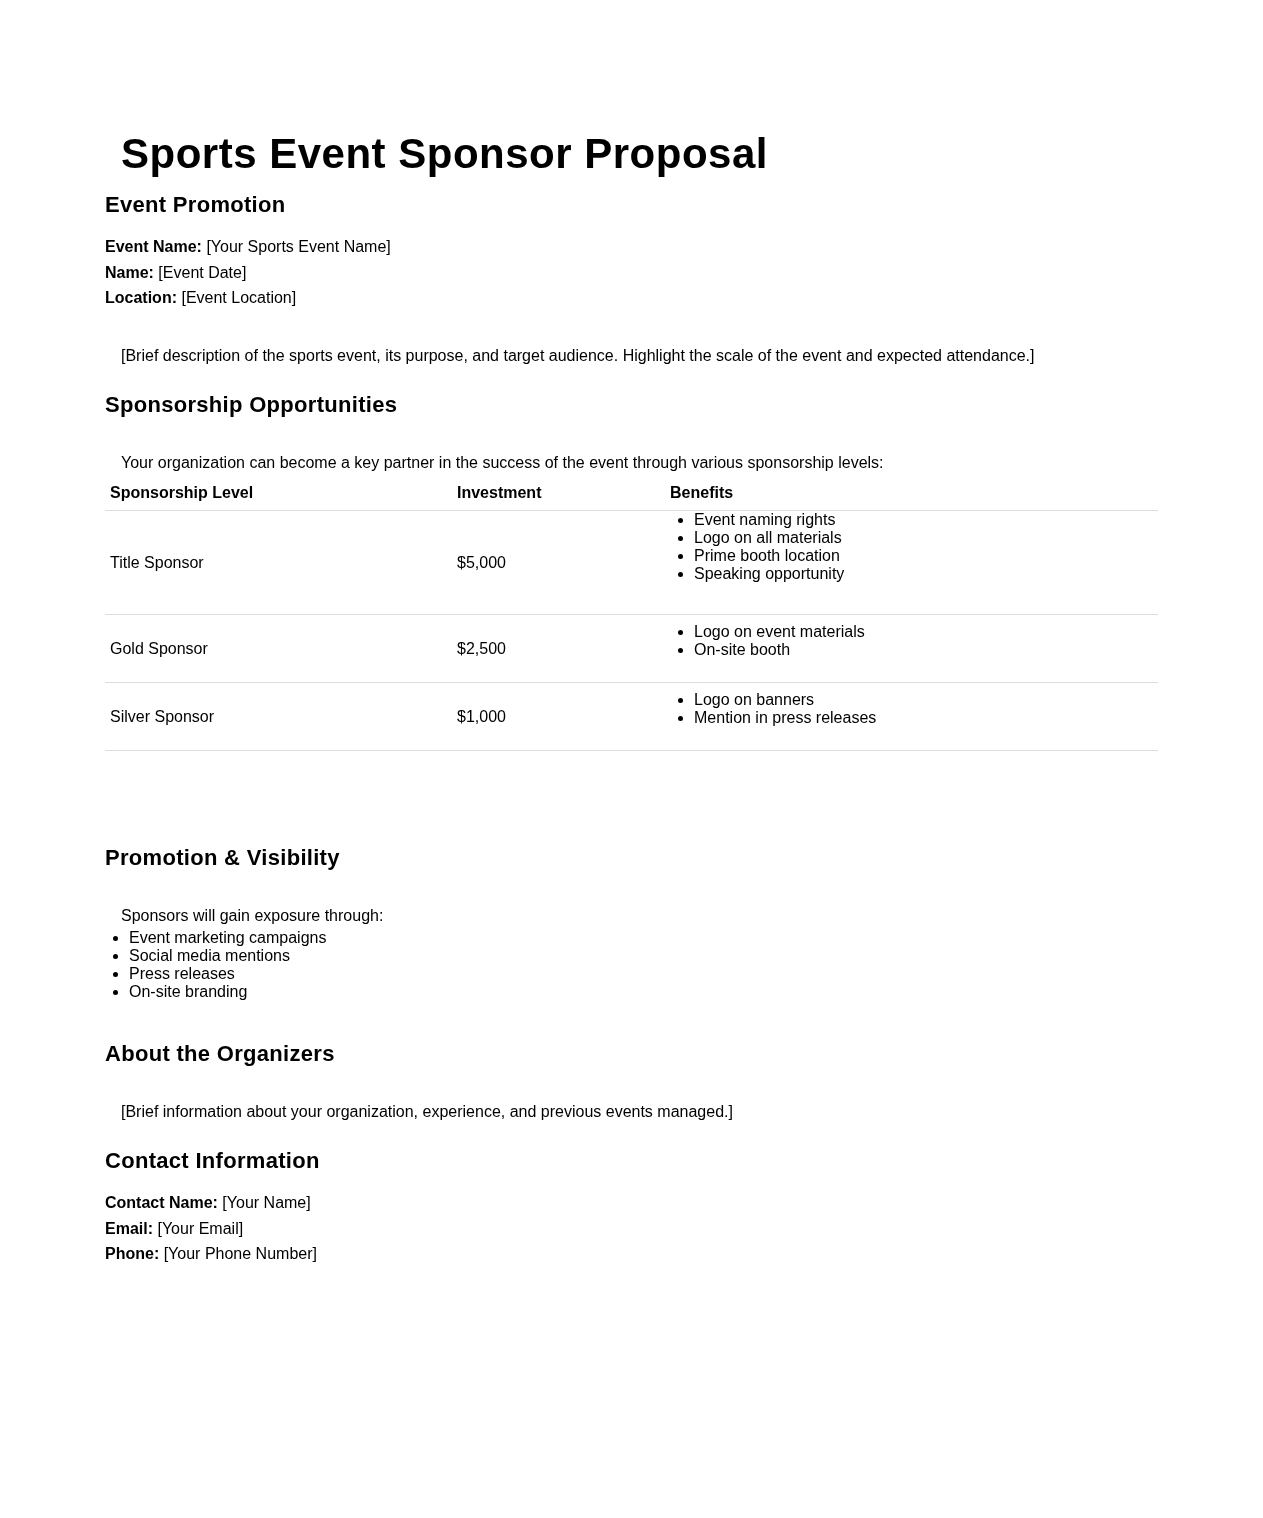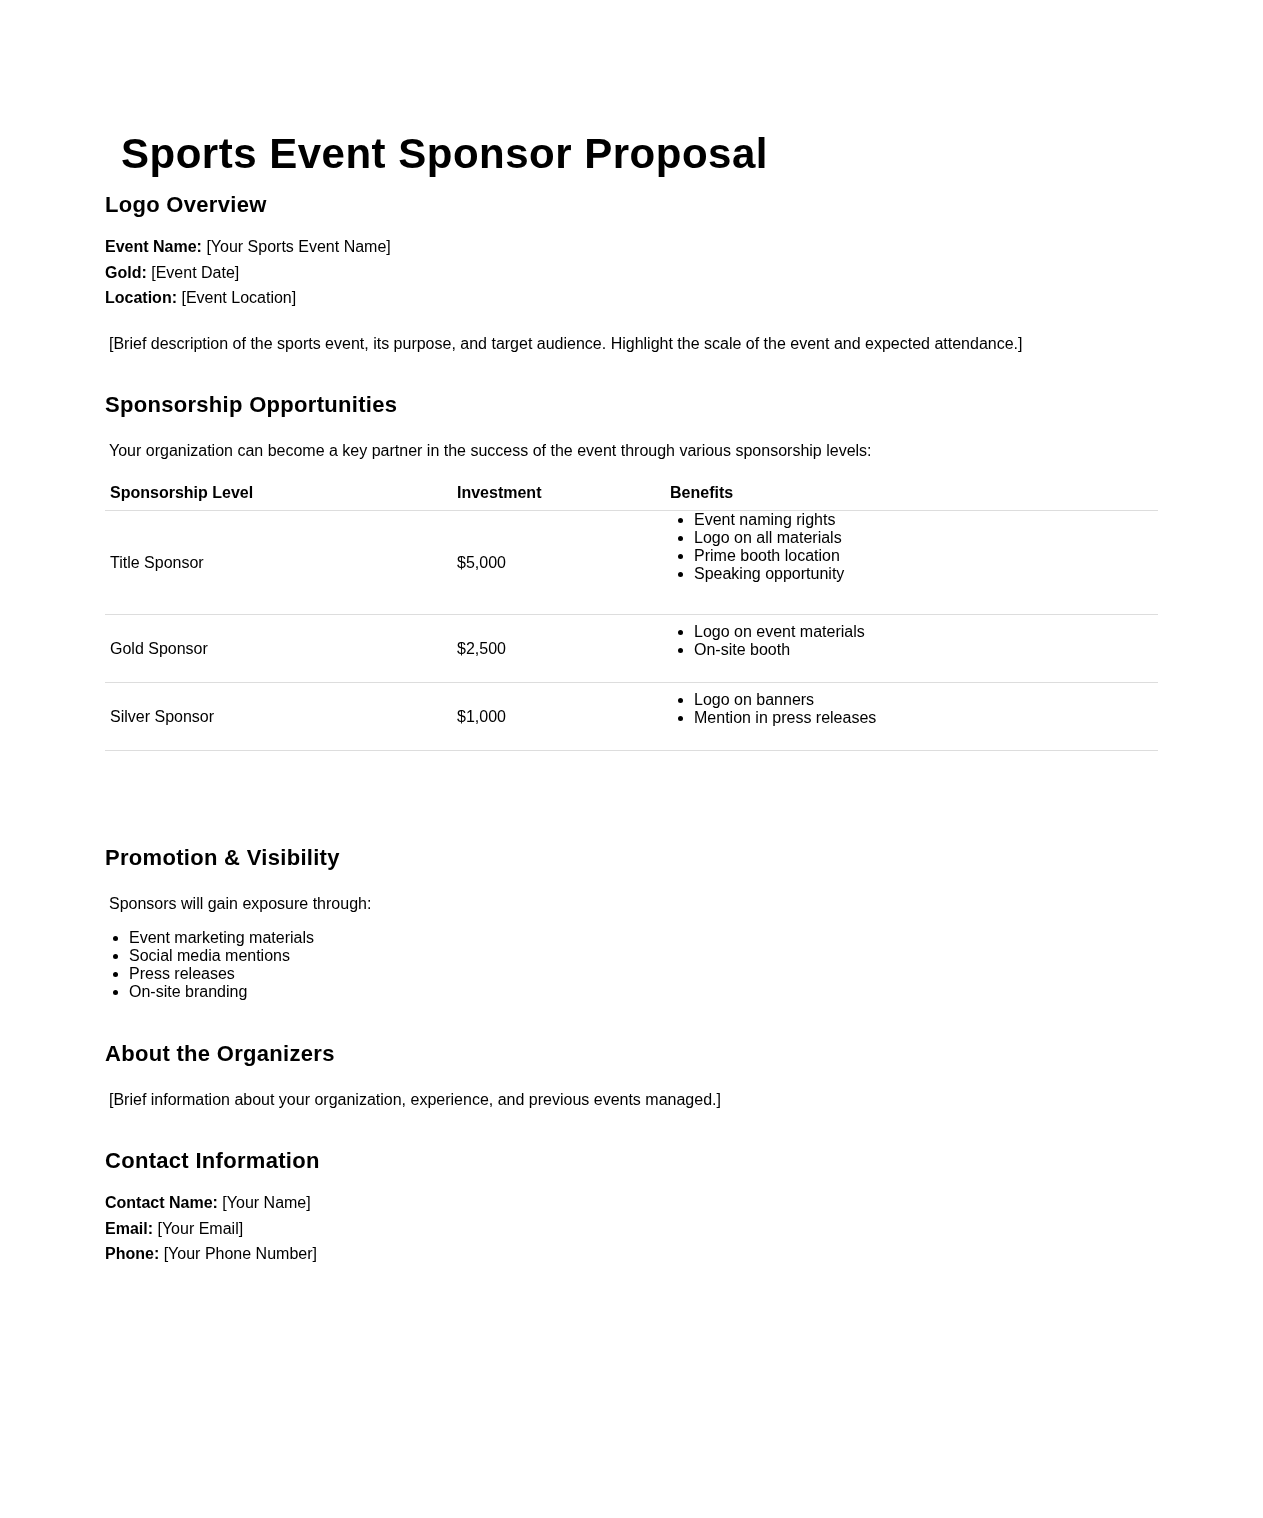--- a/index.html
+++ b/index.html
@@ -10,44 +10,44 @@
   }
   .page { position: relative; padding: 0 105px 0 105px; }
   h1 {
     margin: 16px; position: absolute; top: 113px; left: 105px;
     font-size: 42px; font-weight: bold; letter-spacing: 0.5px; line-height: 50px;
   }
   h2 { font-size: 22px; font-weight: bold; margin: 0; letter-spacing: 0.3px; line-height: 28px; }
   .abs { position: absolute; left: 105px; }
   .field { font-size: 16px; line-height: 20px; }
   .field b { font-weight: bold; }
-  p { margin: 4px; font-size: 16px; line-height: 20px; }
+  p { margin: 16px; font-size: 16px; line-height: 20px; }
   table {
     position: absolute; left: 105px; top: 478px; width: 1053px;
     border-collapse: collapse; font-size: 16px;
   }
   th { text-align: left; font-weight: bold; padding: 6px 5px 8px 5px; height: 18px; border-bottom: 1px solid #dddddd; }
   td { padding: 0 5px; border-bottom: 1px solid #dddddd; vertical-align: middle; }
   td ul { margin: 0; padding-left: 24px; list-style: disc; line-height: 18px; }
   .col1 { width: 337px; margin-left: 36px; }
   .col2 { width: 203px; }
   ul.plain { margin: 0; padding-left: 24px; line-height: 18px; }
 </style>
 </head>
 <body>
 
 <div class="page">
   <h1>Sports Event Sponsor Proposal</h1>
 
-  <h2 class="abs" style="top:191px">Logo Overview</h2>
+  <h2 class="abs" style="top:191px">Event Promotion</h2>
   <div class="abs field" style="top:237px">
     <b>Event Name:</b> <span>[Your Sports Event Name]</span>
   </div>
   <div class="abs field" style="top:263px">
-    <b>Gold:</b> <span>[Event Date]</span>
+    <b>Name:</b> <span>[Event Date]</span>
   </div>
   <div class="abs field" style="top:288px">
     <b>Location:</b> <span>[Event Location]</span>
   </div>
   <p class="abs" style="top:330px">[Brief description of the sports event, its purpose, and target audience. Highlight the scale of the event and expected attendance.]</p>
 
   <h2 class="abs" style="top:391px">Sponsorship Opportunities</h2>
   <p class="abs" style="top:437px">Your organization can become a key partner in the success of the event through various sponsorship levels:</p>
 
   <table>
@@ -90,21 +90,21 @@
             <li>Mention in press releases</li>
           </ul>
         </td>
       </tr>
     </tbody>
   </table>
 
   <h2 class="abs" style="top:844px">Promotion &amp; Visibility</h2>
   <p class="abs" style="top:890px">Sponsors will gain exposure through:</p>
   <ul class="abs plain" style="top:929px">
-    <li>Event marketing materials</li>
+    <li>Event marketing campaigns</li>
     <li>Social media mentions</li>
     <li>Press releases</li>
     <li>On-site branding</li>
   </ul>
 
   <h2 class="abs" style="top:1040px">About the Organizers</h2>
   <p class="abs" style="top:1086px">[Brief information about your organization, experience, and previous events managed.]</p>
 
   <h2 class="abs" style="top:1147px">Contact Information</h2>
   <div class="abs field" style="top:1193px">

